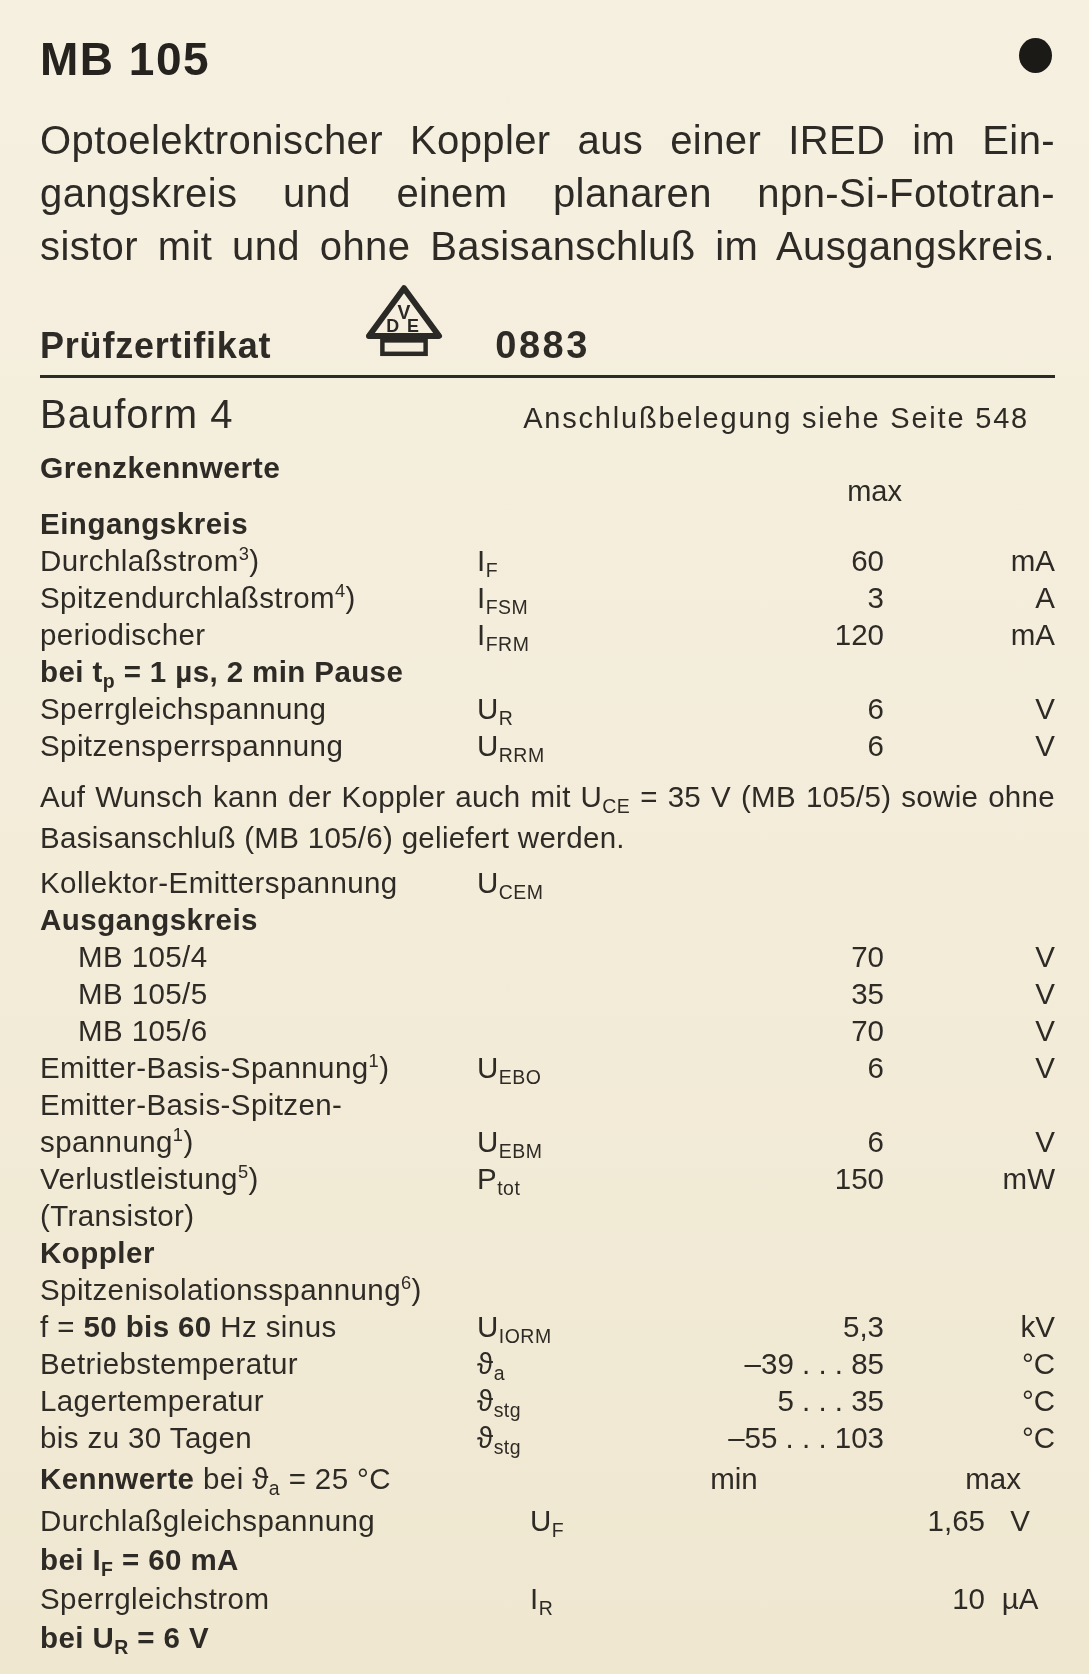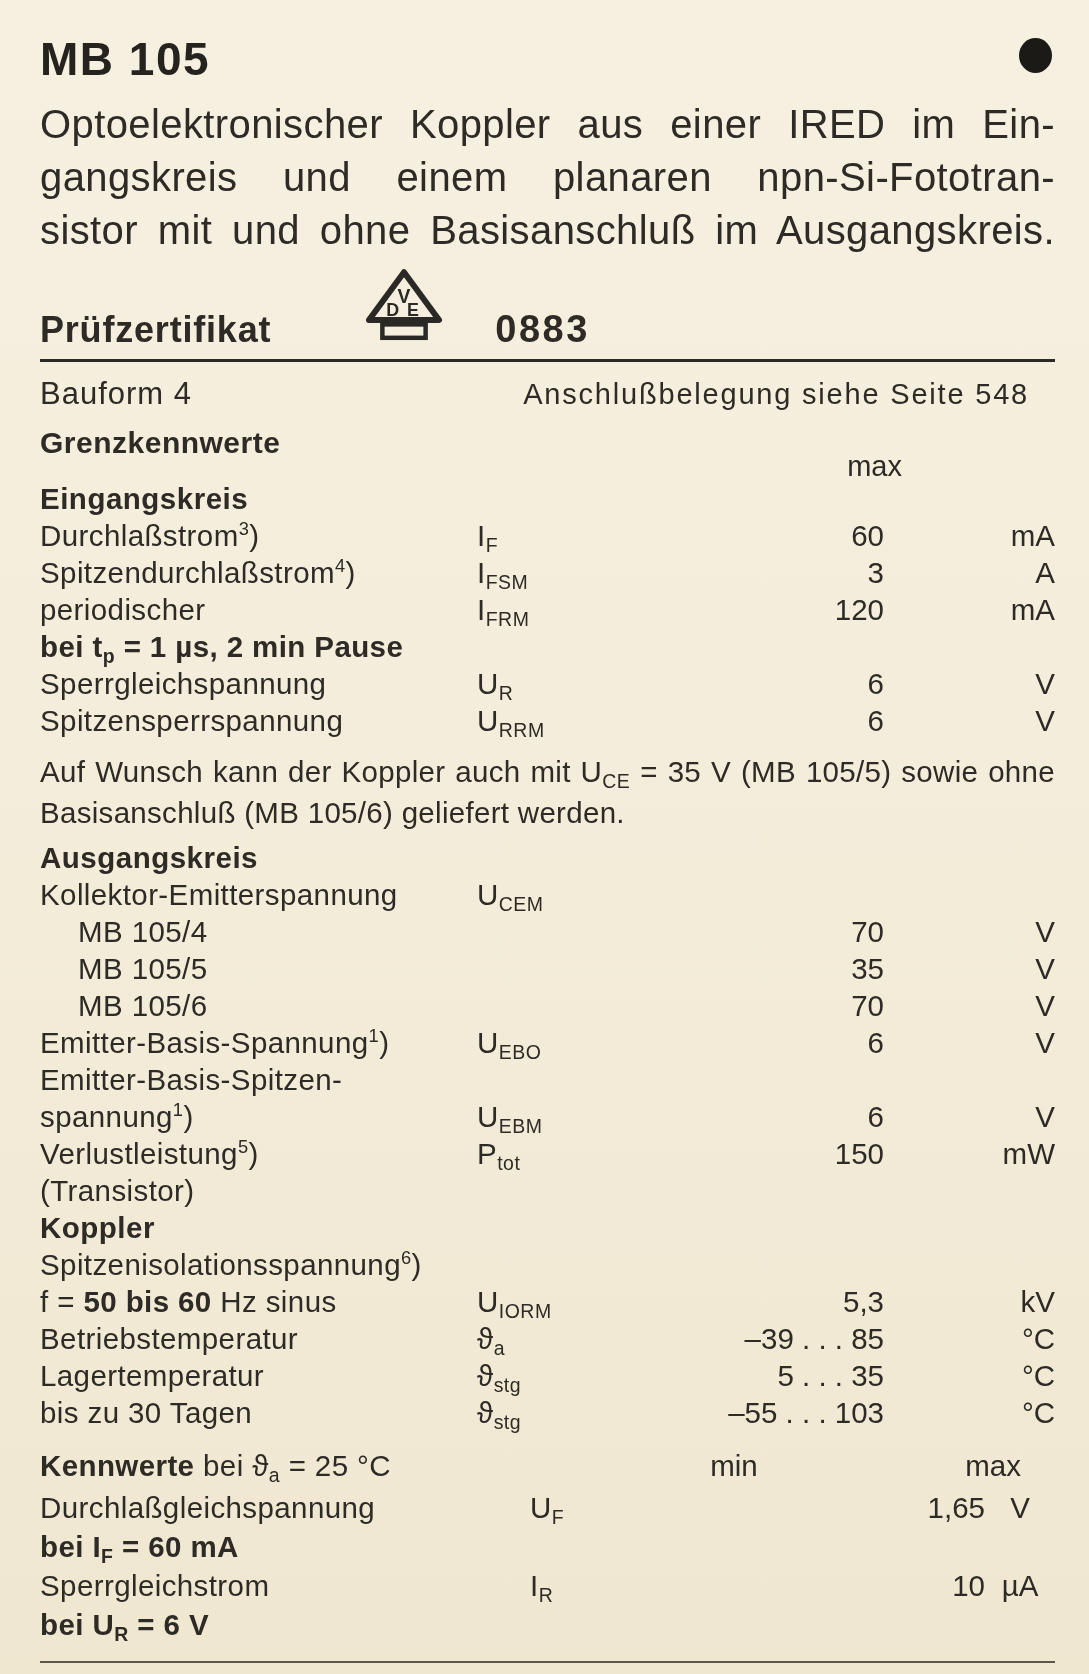--- a/index.html
+++ b/index.html
@@ -11,52 +11,52 @@
     color:#2e2b26;
     overflow:hidden;
     box-sizing:border-box;
   }
   .inner{padding:34px 34px 16px 40px;}
 
   
   .title-row{display:flex;justify-content:space-between;align-items:flex-start;height:54px;}
   .product-title{font-size:46px;font-weight:700;letter-spacing:1.5px;color:#26231e;line-height:50px;}
   .dot{width:33px;height:35px;border-radius:50%;background:#1b1a17;margin:4px 3px 0 0;}
-  .desc{margin-top:10px;font-size:40px;line-height:53px;letter-spacing:0.4px;color:#2e2b26;}
+  .desc{margin-top:26px;font-size:40px;line-height:53px;letter-spacing:0.4px;color:#2e2b26;}
   .desc .line{text-align:justify;text-align-last:justify;}
   .cert-row{margin-top:8px;display:flex;align-items:flex-end;height:86px;}
   .cert-label{font-size:36px;font-weight:700;letter-spacing:0.8px;}
   .vde-logo{margin-left:92px;}
   .cert-num{margin-left:50px;font-size:38px;font-weight:700;letter-spacing:2.5px;}
   .rule{height:3px;background:#2c2a25;margin-top:8px;}
 
   
   .bauform-row{margin-top:14px;display:flex;justify-content:space-between;align-items:baseline;}
-  .bauform{font-size:31px;letter-spacing:1px;}
+  .bauform{font-size:40px;letter-spacing:1px;}
   .pinout{font-size:29px;letter-spacing:1.8px;padding-right:26px;}
 
   
   .limits-head{margin-top:14px;display:grid;grid-template-columns:437px 200px 207px 171px;height:56px;}
   .limits-head .gh{font-size:30px;font-weight:700;grid-column:1/3;letter-spacing:0.5px;}
   .limits-head .mx{text-align:right;position:relative;left:18px;font-size:29px;margin-top:24px;}
   .trow{display:grid;grid-template-columns:437px 200px 207px 171px;min-height:37px;font-size:29.5px;line-height:34px;align-items:start;}
   .trow .sec{grid-column:1/-1;font-weight:700;letter-spacing:0.5px;}
   .lbl{letter-spacing:0.4px;}
   .lbl.ind{padding-left:38px;}
   .lbl.cond{font-weight:700;grid-column:1/3;}
   .sym{letter-spacing:0.5px;}
   .val{text-align:right;}
   .unit{text-align:right;}
   sub{font-size:0.66em;vertical-align:-0.3em;line-height:0;letter-spacing:0.5px;}
   sup{font-size:0.62em;vertical-align:super;line-height:0;}
   .note{margin:10px 0 8px 0;font-size:29.5px;line-height:41px;letter-spacing:0.3px;}
   .note .nline1{text-align:justify;text-align-last:justify;}
 
   
-  .khead{margin-top:16px;display:grid;grid-template-columns:450px 140px 160px 195px 70px;font-size:29.5px;min-height:42px;align-items:start;gap:12px;}
+  .khead{margin-top:4px;display:grid;grid-template-columns:450px 140px 160px 195px 70px;font-size:29.5px;min-height:42px;align-items:start;gap:12px;}
   .khead .kh{grid-column:1/3;letter-spacing:0.4px;}
   .khead .minh{grid-column:3;text-align:center;}
   .khead .maxh{grid-column:4;text-align:right;}
   .krow{display:grid;grid-template-columns:450px 140px 160px 195px 70px;min-height:39px;font-size:29.5px;line-height:34px;align-items:start;}
   .krow .sym{padding-left:40px;}
   .krow .min{text-align:center;}
   .krow .unit{text-align:center;}
   .krow .lbl.cond{grid-column:1/3;}
 
   
@@ -143,27 +143,27 @@
           <span class="lbl">Spitzensperrspannung</span>
           <span class="sym">U<sub>RRM</sub></span>
           <span class="val">6</span>
           <span class="unit">V</span>
         </div>
         <div class="note">
           <div class="nline1">Auf Wunsch kann der Koppler auch mit U<sub>CE</sub> = 35 V (MB 105/5) sowie ohne</div>
           <div class="nline2">Basisanschluß (MB 105/6) geliefert werden.</div>
         </div>
         <div class="trow">
-          <span class="sec">Ausgangskreis</span>
-        </div>
-        <div class="trow">
           <span class="lbl">Kollektor-Emitterspannung</span>
           <span class="sym">U<sub>CEM</sub></span>
           <span class="val"></span>
           <span class="unit"></span>
+        </div>
+        <div class="trow">
+          <span class="sec">Ausgangskreis</span>
         </div>
         <div class="trow">
           <span class="lbl ind">MB 105/4</span>
           <span class="sym"></span>
           <span class="val">70</span>
           <span class="unit">V</span>
         </div>
         <div class="trow">
           <span class="lbl ind">MB 105/5</span>
           <span class="sym"></span>

